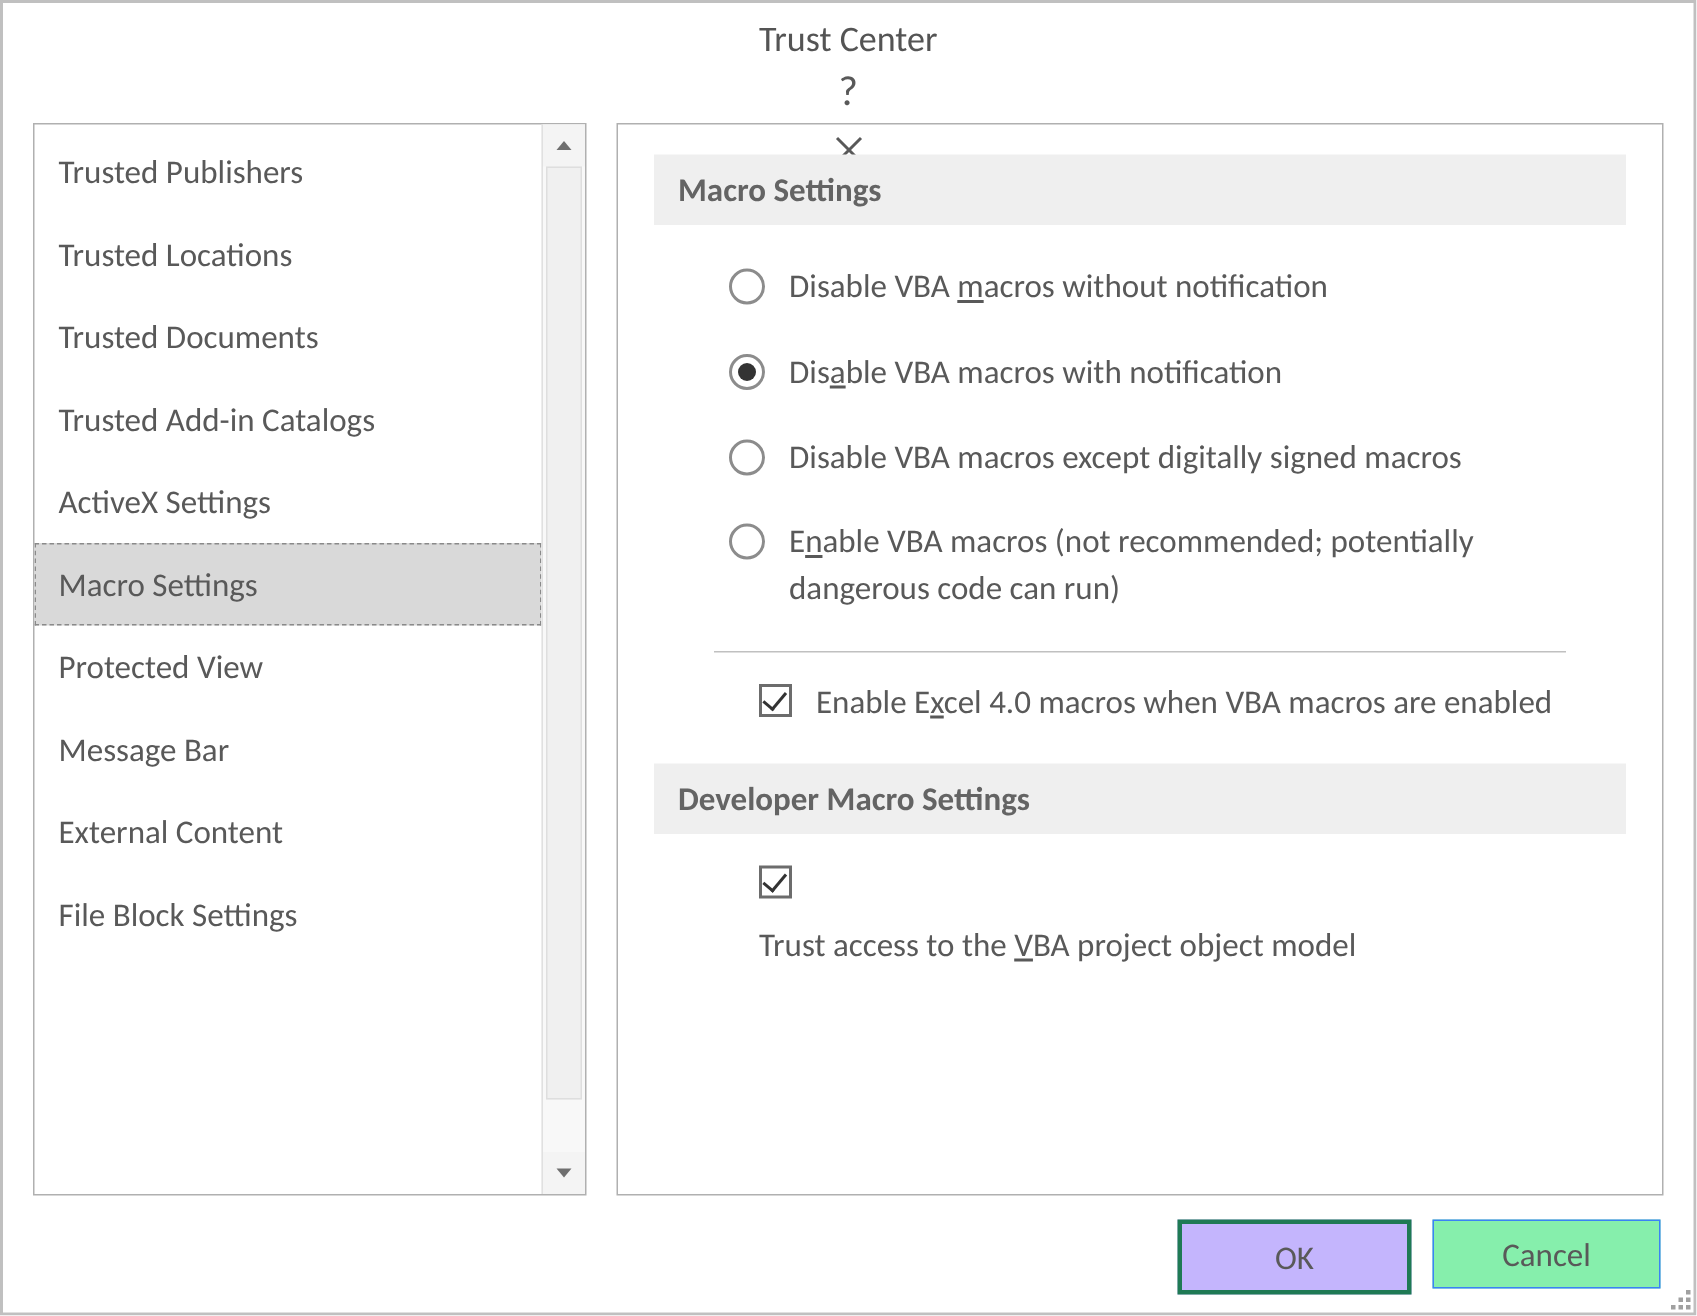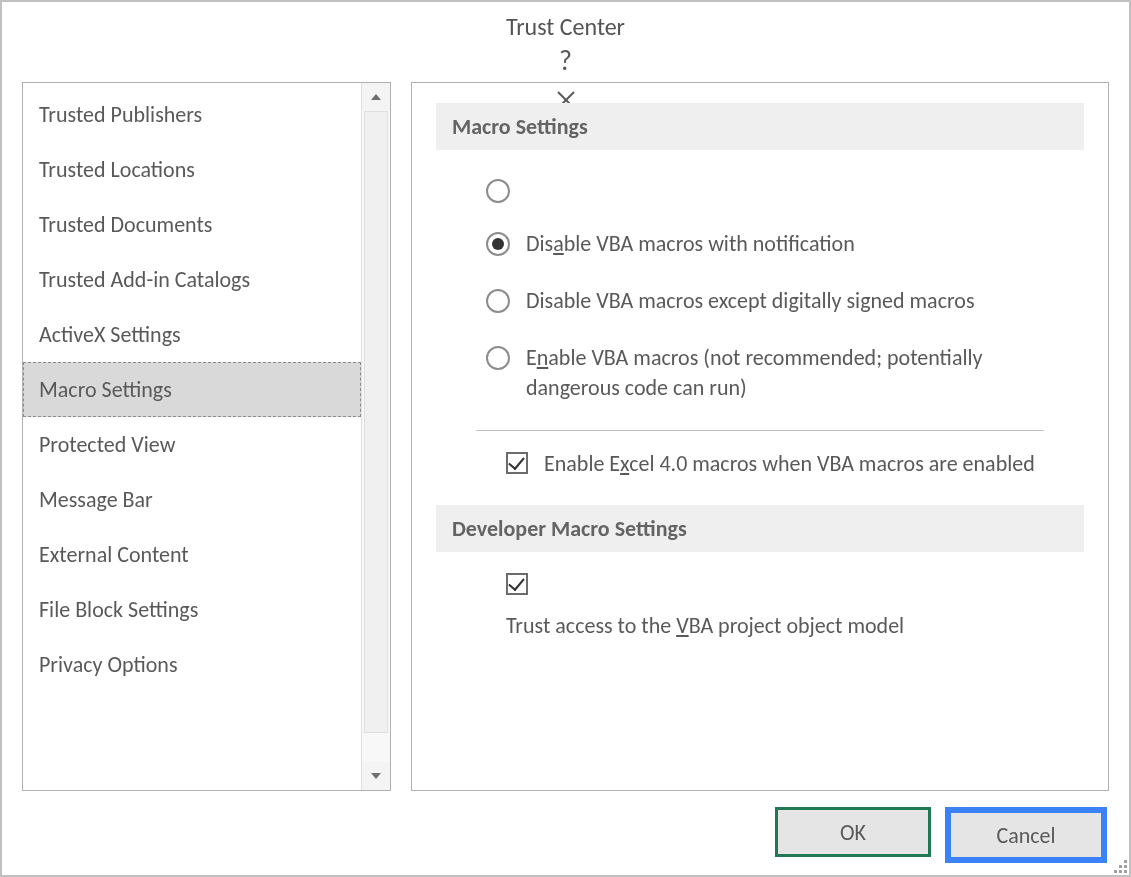--- a/index.html
+++ b/index.html
@@ -198,30 +198,30 @@
     display: flex;
     justify-content: flex-end;
     gap: 14px;
     padding: 12px 22px 12px 20px;
   }
   .btn {
     width: 150px;
     height: 44px;
     font-size: 22px;
     color: #595959;
-    background: #e5e5e5;
-    border: 6px solid #3b82f6;
+    background: #86efac;
+    border: 1px solid #3b82f6;
     display: flex;
     align-items: center;
     justify-content: center;
     cursor: pointer;
   }
   .btn.primary {
     border: 3px solid #1f7a54;
-    background: #e5e5e5;
+    background: #c4b5fd;
   }
   .resize-grip {
     position: absolute;
     right: 2px;
     bottom: 2px;
     width: 16px;
     height: 16px;
   }
   .resize-grip span {
     position: absolute;
@@ -252,21 +252,20 @@
           <div class="sidebar-item">Trusted Publishers</div>
           <div class="sidebar-item">Trusted Locations</div>
           <div class="sidebar-item">Trusted Documents</div>
           <div class="sidebar-item">Trusted Add-in Catalogs</div>
           <div class="sidebar-item">ActiveX Settings</div>
           <div class="sidebar-item selected">Macro Settings</div>
           <div class="sidebar-item">Protected View</div>
           <div class="sidebar-item">Message Bar</div>
           <div class="sidebar-item">External Content</div>
           <div class="sidebar-item">File Block Settings</div>
-          <div class="sidebar-item">Privacy Options</div>
         </div>
       <div class="sb">
         <div class="sb-btn">
           <svg viewBox="0 0 12 12">
               <polygon points="6,3 11,9 1,9" fill="#6f6f6f"></polygon>
             </svg>
         </div>
         <div class="sb-track">
           <div class="sb-thumb"></div>
         </div>
@@ -277,20 +276,21 @@
         </div>
       </div>
     </div>
 
     <div class="panel">
       <div class="section-header">Macro Settings</div>
 
       <div class="radio-group" id="radio-group">
           <div class="radio-row">
             <div class="radio-circle"></div>
+            <div class="radio-label"><span>Disable VBA </span><span class="underline-char">m</span><span>acros without notification</span></div>
           </div>
           <div class="radio-row">
             <div class="radio-circle checked"></div>
             <div class="radio-label"><span>Dis</span><span class="underline-char">a</span><span>ble VBA macros with notification</span></div>
           </div>
           <div class="radio-row">
             <div class="radio-circle"></div>
             <div class="radio-label"><span>Disable VBA macros except di</span><span class="underline-char">g</span><span>itally signed macros</span></div>
           </div>
           <div class="radio-row">

